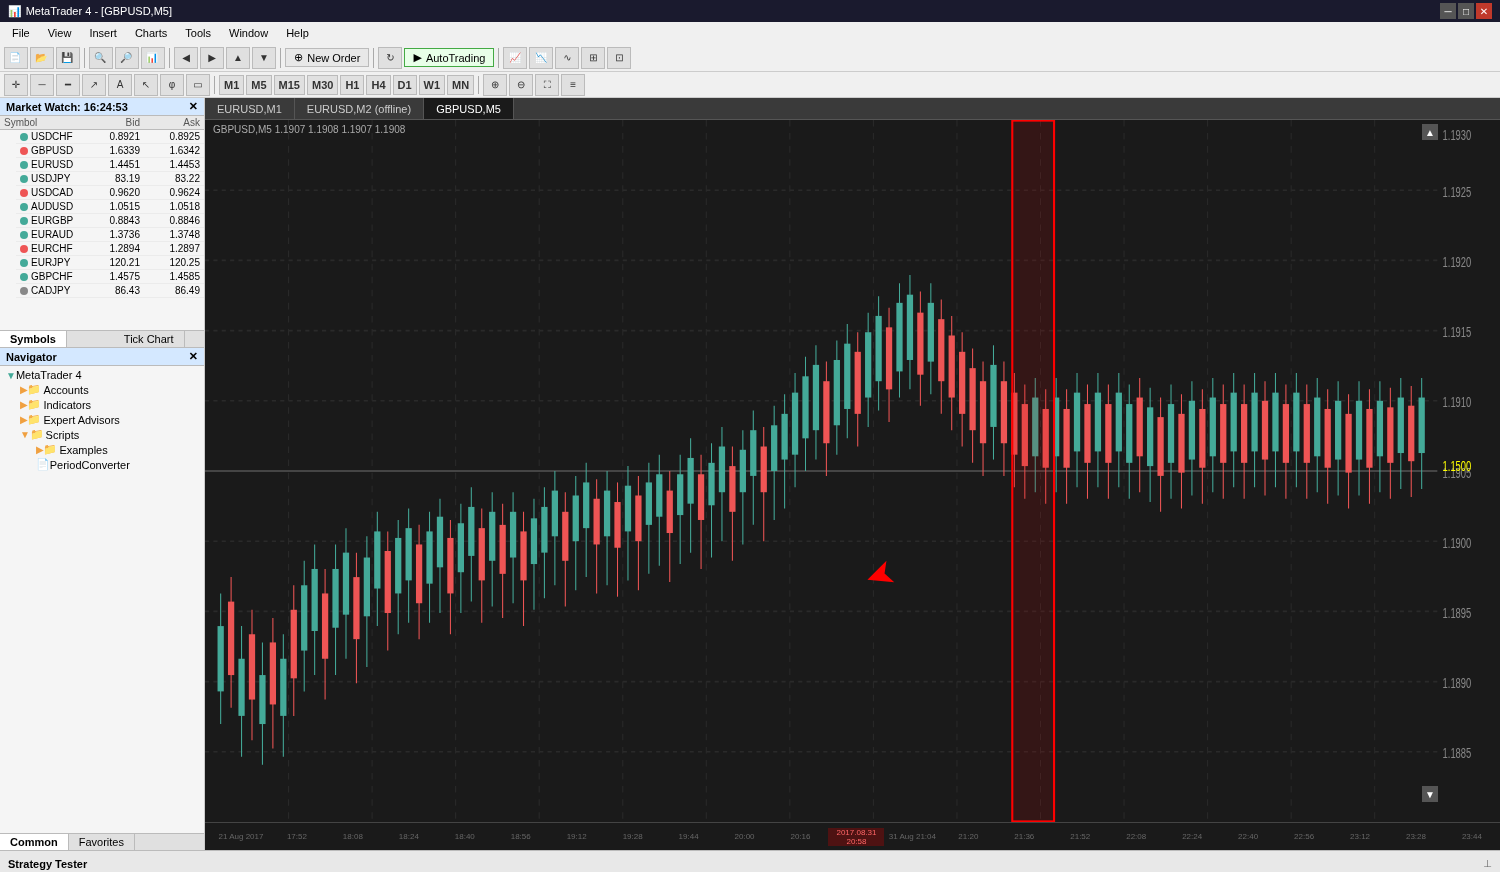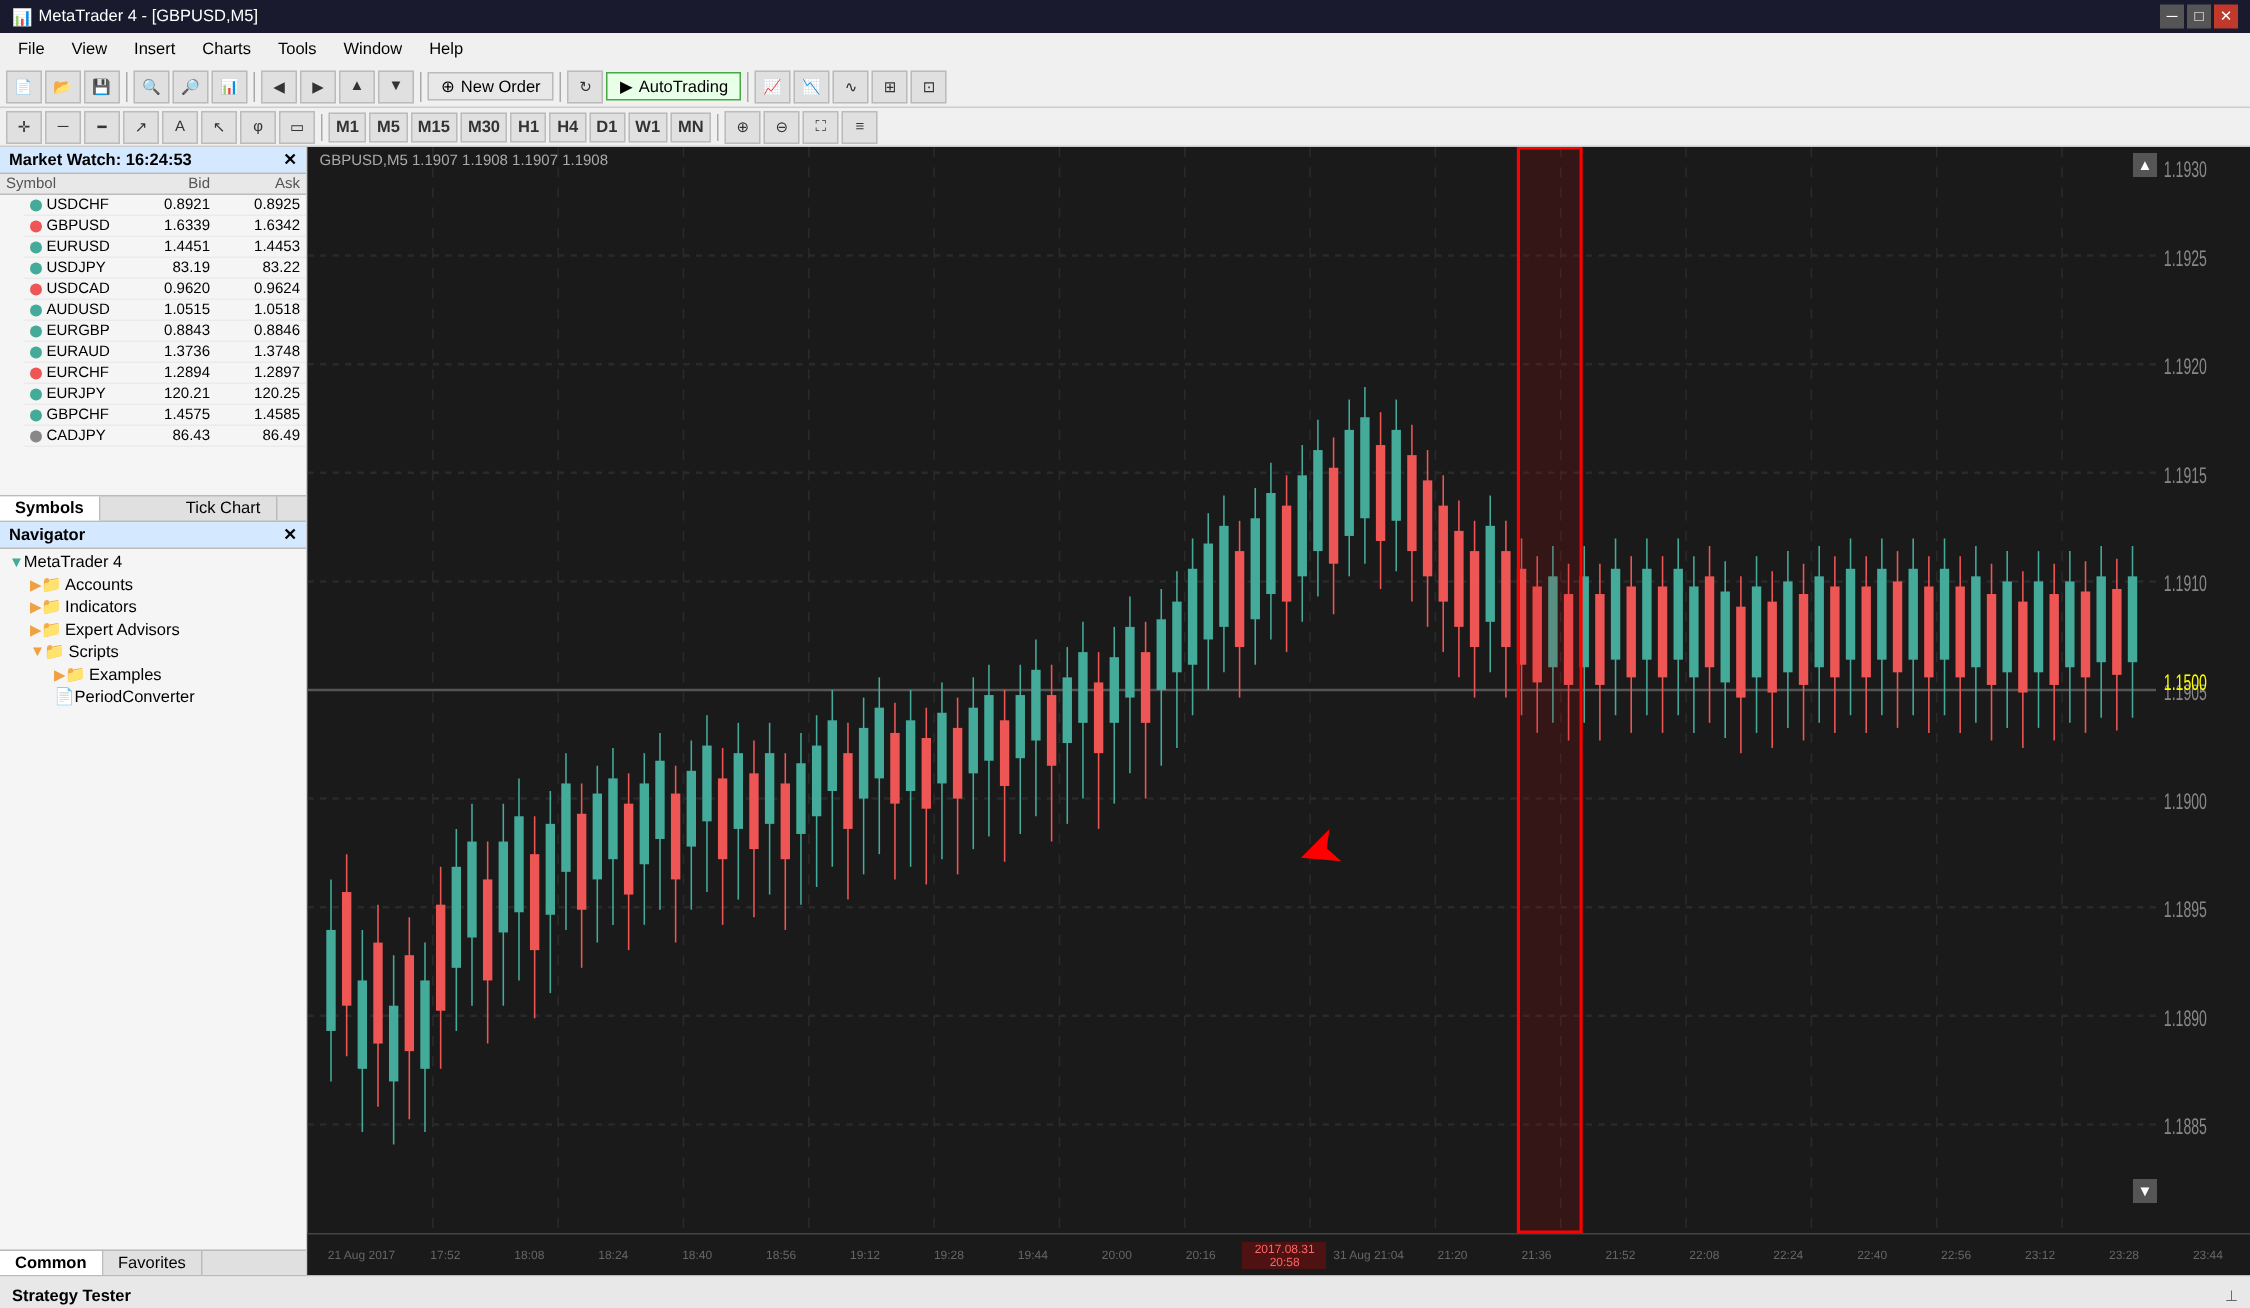--- a/index.html
+++ b/index.html
@@ -539,20 +539,25 @@
           <span>PeriodConverter</span>
         </div>
       </div>
     <div class="bottom-tabs">
       <div class="bottom-tab active">Common</div>
       <div class="bottom-tab">Favorites</div>
     </div>
   </div>
 
   <div class="chart-area">
+    <div class="chart-tabs">
+      <div class="chart-tab">EURUSD,M1</div>
+      <div class="chart-tab">EURUSD,M2 (offline)</div>
+      <div class="chart-tab active">GBPUSD,M5</div>
+    </div>
     <div class="chart-canvas">
       <div class="chart-info">
         <span>GBPUSD,M5 1.1907 1.1908 1.1907 1.1908</span>
       </div>
       
       <svg class="chart-svg" viewBox="0 0 1240 430" preserveAspectRatio="none" xmlns="http://www.w3.org/2000/svg">
 
         <rect width="1240" height="430" fill="#1a1a1a"></rect>
 
         <line x1="0" y1="43" x2="1180" y2="43" stroke="#2a2a2a" stroke-width="1" stroke-dasharray="4,4"></line>

